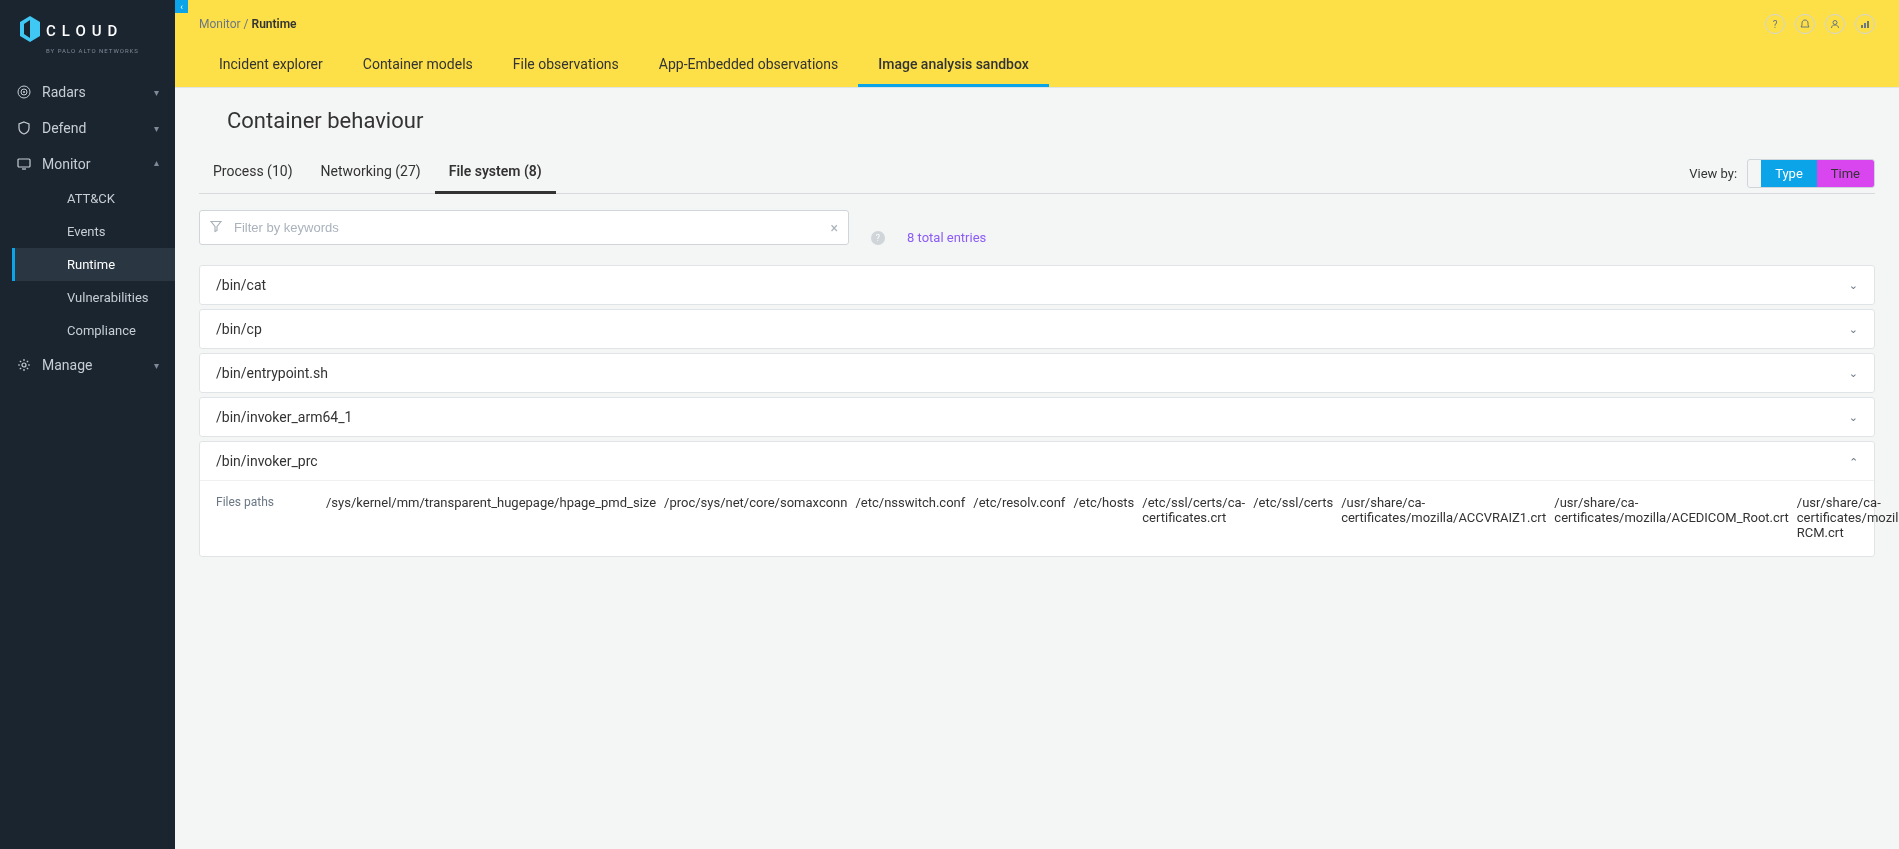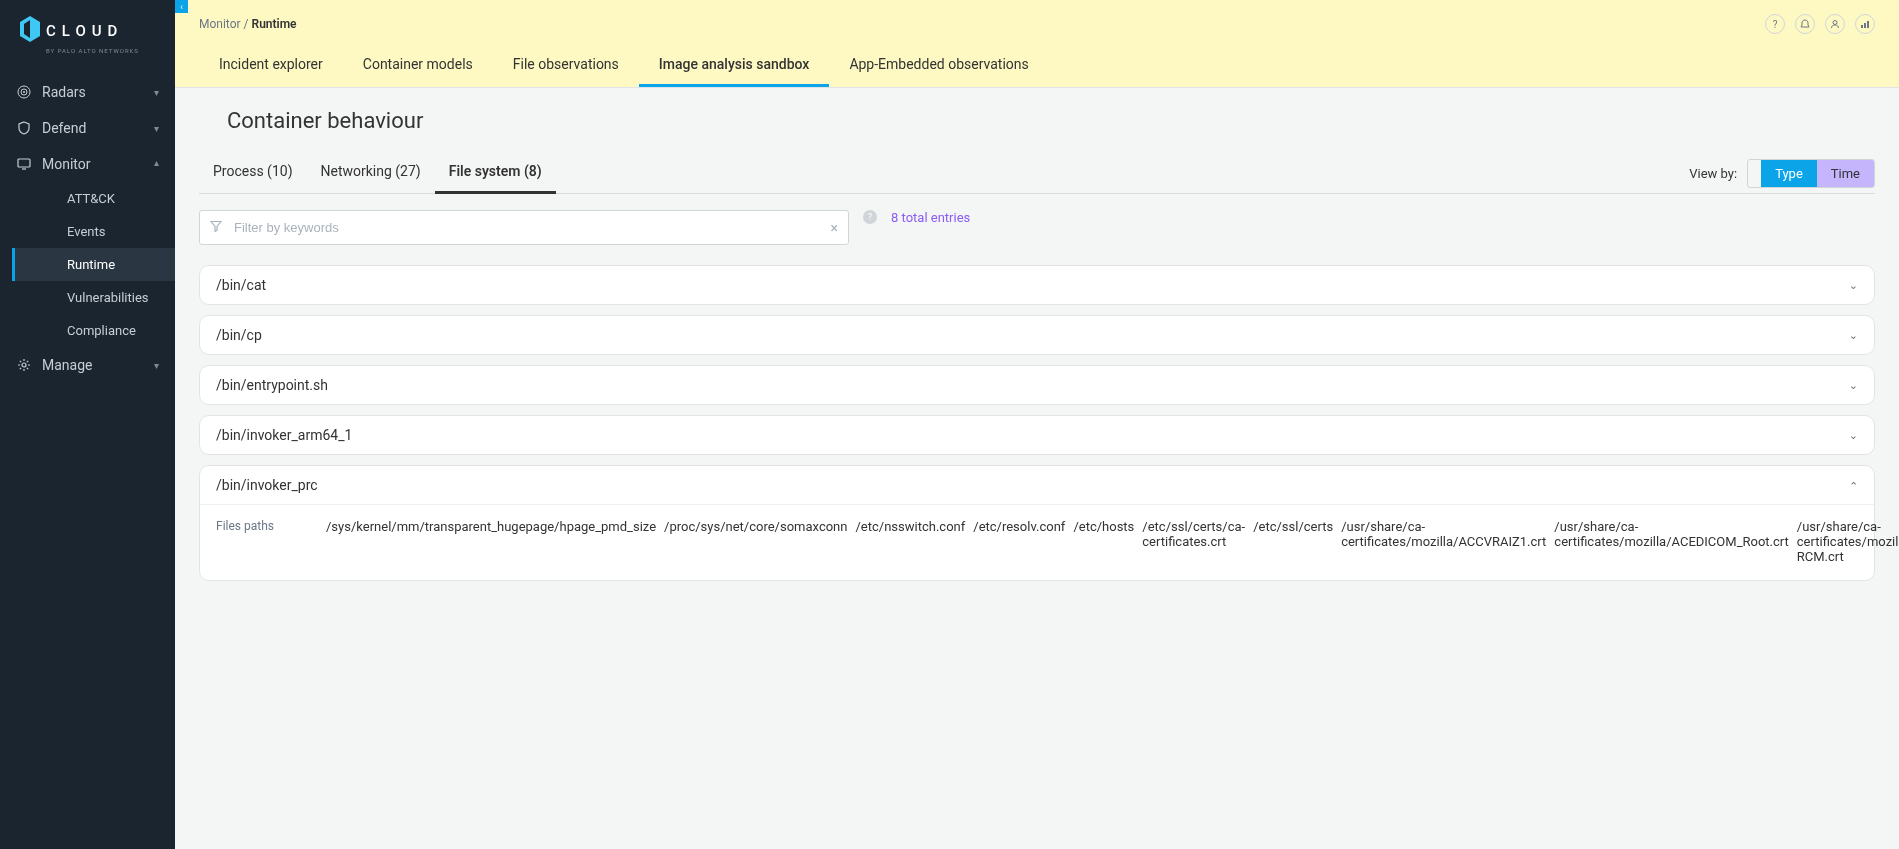--- a/index.html
+++ b/index.html
@@ -18,52 +18,52 @@
   .nav-item { display: flex; align-items: center; padding: 10px 16px; cursor: pointer; position: relative; font-size: 14px; }
   .nav-item .chev { margin-left: auto; font-size: 10px; color: #7e8a97; }
   .nav-item .ico { width: 16px; margin-right: 10px; display: inline-flex; justify-content: center; }
   .nav-item.expanded .chev { transform: rotate(180deg); }
   .nav-sub { padding-left: 12px; }
   .nav-sub .nav-subitem { padding: 9px 16px 9px 55px; cursor: pointer; font-size: 13px; color: #c7cdd3; }
   .nav-sub .nav-subitem.active { background: #2a3742; border-left: 3px solid #0ba4e8; padding-left: 52px; color: #fff; }
 
   
   .main { flex: 1; display: flex; flex-direction: column; overflow: hidden; background: #f4f5f5; }
-  .topbar { background: #fef9c3; border-bottom: 1px solid #e1e4e6; padding: 0 24px; }
+  .topbar { background: #fde047; border-bottom: 1px solid #e1e4e6; padding: 0 24px; }
   .topbar-row1 { display: flex; align-items: center; justify-content: space-between; padding-top: 14px; }
   .breadcrumb { font-size: 12px; color: #6b7785; }
   .breadcrumb .crumb-strong { color: #333; font-weight: 600; }
   .top-icons { display: flex; gap: 10px; }
   .top-icon { width: 20px; height: 20px; border-radius: 50%; border: 1px solid #d0d5da; display: flex; align-items: center; justify-content: center; font-size: 10px; color: #6b7785; cursor: pointer; }
   .tabs-primary { display: flex; gap: 0; margin-top: 12px; }
   .tab-primary { padding: 10px 20px 12px 20px; font-size: 14px; color: #333; cursor: pointer; border-bottom: 3px solid transparent; }
   .tab-primary.active { border-bottom-color: #0ba4e8; font-weight: 500; }
 
   .content { flex: 1; overflow-y: auto; padding: 20px 24px; }
   .page-title { font-size: 22px; font-weight: 400; color: #333; margin-bottom: 20px; margin-left: 28px; }
 
   .subtab-row { display: flex; align-items: center; border-bottom: 1px solid #d7dbde; margin-bottom: 16px; }
   .subtabs { display: flex; }
   .subtab { padding: 10px 14px 12px 14px; font-size: 14px; color: #333; cursor: pointer; border-bottom: 3px solid transparent; margin-bottom: -1px; }
   .subtab.active { border-bottom-color: #333; font-weight: 600; }
   .viewby { margin-left: auto; display: flex; align-items: center; gap: 10px; font-size: 13px; color: #333; }
   .seg { display: flex; border: 1px solid #d0d5da; border-radius: 3px; overflow: hidden; padding-left: 13px; }
-  .seg-btn { padding: 6px 14px; font-size: 13px; cursor: pointer; background: #c4b5fd; color: #333; }
+  .seg-btn { padding: 6px 14px; font-size: 13px; cursor: pointer; background: #d946ef; color: #333; }
   .seg-btn.active { background: #0ba4e8; color: #fff; }
 
-  .filter-row { display: flex; align-items: flex-start; gap: 14px; margin-bottom: 20px; }
+  .filter-row { display: flex; align-items: flex-end; gap: 22px; margin-bottom: 20px; }
   .filter-box { position: relative; flex: 0 0 650px; }
   .filter-input { width: 100%; padding: 9px 34px 9px 34px; border: 1px solid #d0d5da; border-radius: 3px; font-size: 13px; background: #fff; }
   .filter-input::placeholder { color: #aab2bb; }
   .filter-icon { position: absolute; left: 11px; top: 50%; transform: translateY(-50%); color: #aab2bb; font-size: 12px; }
   .filter-clear { position: absolute; right: 11px; top: 50%; transform: translateY(-50%); color: #aab2bb; font-size: 14px; cursor: pointer; }
   .help-dot { width: 14px; height: 14px; border-radius: 50%; background: #d0d5da; color: #fff; font-size: 9px; display: flex; align-items: center; justify-content: center; cursor: pointer; }
   .total { font-size: 13px; color: #8b5cf6; }
 
-  .acc { border: 1px solid #e1e4e6; border-radius: 10px; background: #fff; margin-bottom: 10px; }
+  .acc { border: 1px solid #e1e4e6; border-radius: 3px; background: #fff; margin-bottom: 4px; }
   .acc-head { display: flex; align-items: center; padding: 11px 16px; cursor: pointer; font-size: 14px; }
   .acc-head .chev2 { margin-left: auto; color: #6b7785; font-size: 11px; }
   .acc.open .chev2 { transform: rotate(180deg); }
   .acc-body { padding: 14px 16px 16px 16px; border-top: 1px solid #eef0f2; display: flex; }
   .acc-label { width: 110px; color: #6b7785; font-size: 12px; flex-shrink: 0; }
   .acc-list { display: flex; gap: 8px; font-size: 13px; color: #333; }
 </style>
 </head>
 <body>
 
@@ -161,22 +161,22 @@
               <rect x="4" y="4" width="2" height="5" fill="#6b7785"></rect>
               <rect x="7" y="2" width="2" height="7" fill="#6b7785"></rect>
             </svg>
           </div>
       </div>
     </div>
     <div class="tabs-primary">
       <div class="tab-primary">Incident explorer</div>
       <div class="tab-primary">Container models</div>
       <div class="tab-primary">File observations</div>
+      <div class="tab-primary">App-Embedded observations</div>
       <div class="tab-primary active">Image analysis sandbox</div>
-      <div class="tab-primary">App-Embedded observations</div>
     </div>
   </div>
 
   <div class="content">
     <h1 class="page-title">Container behaviour</h1>
 
     <div class="subtab-row">
       <div class="subtabs">
         <div class="subtab">Process (10)</div>
         <div class="subtab">Networking (27)</div>

